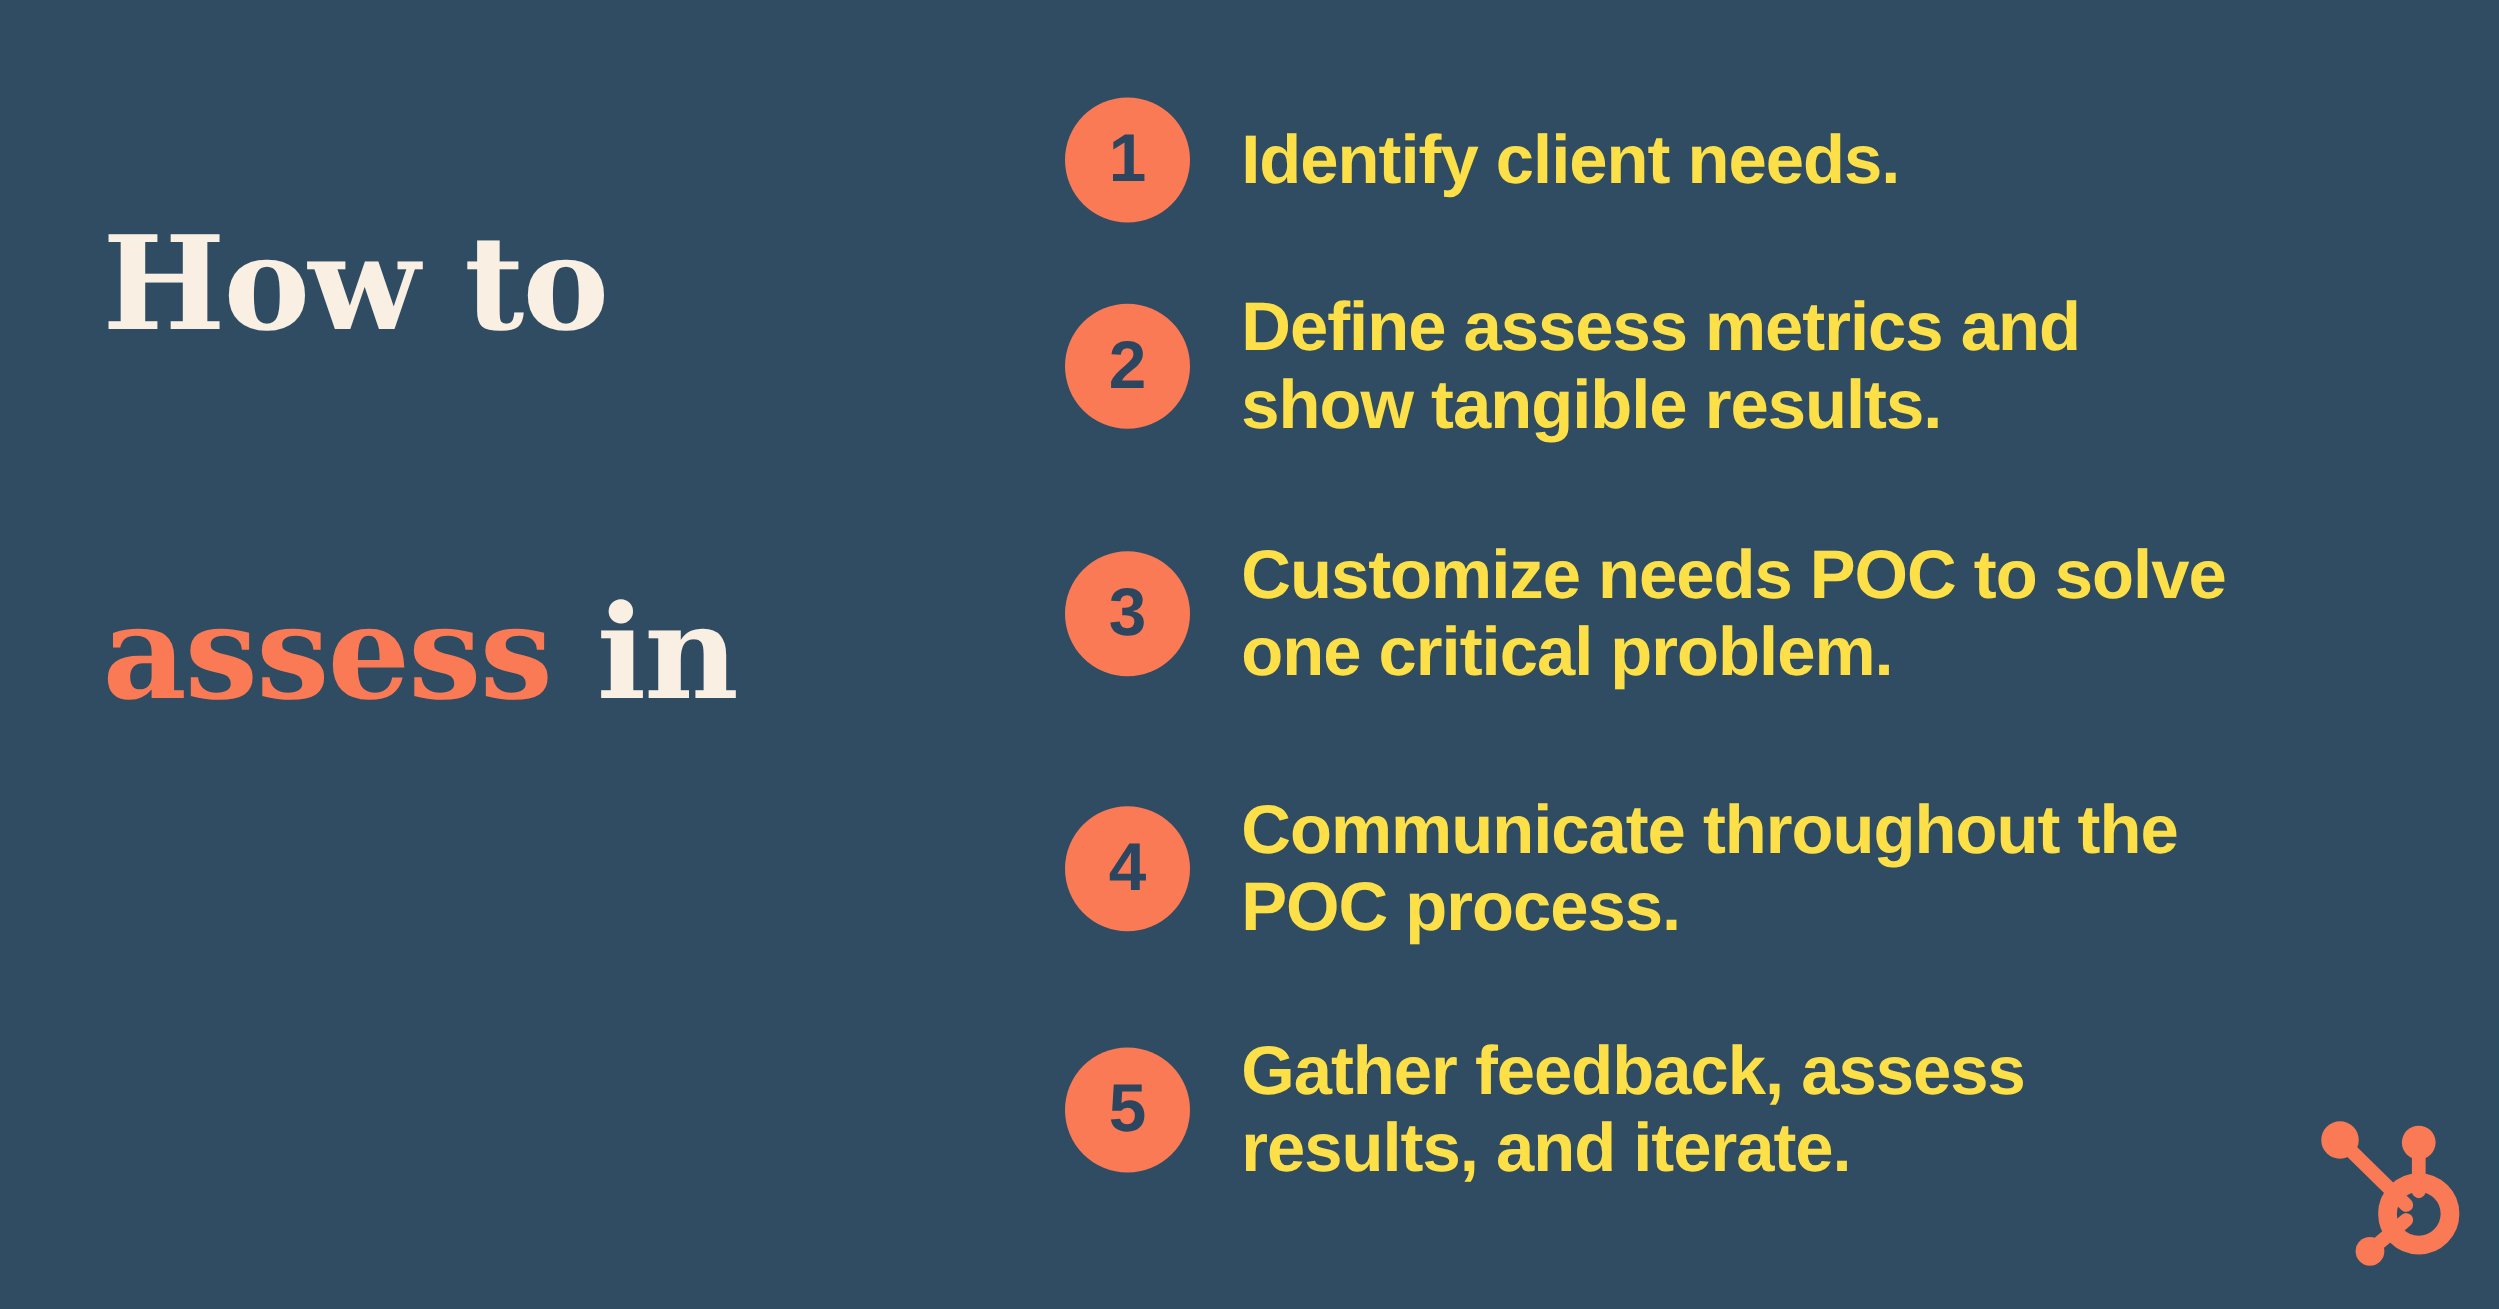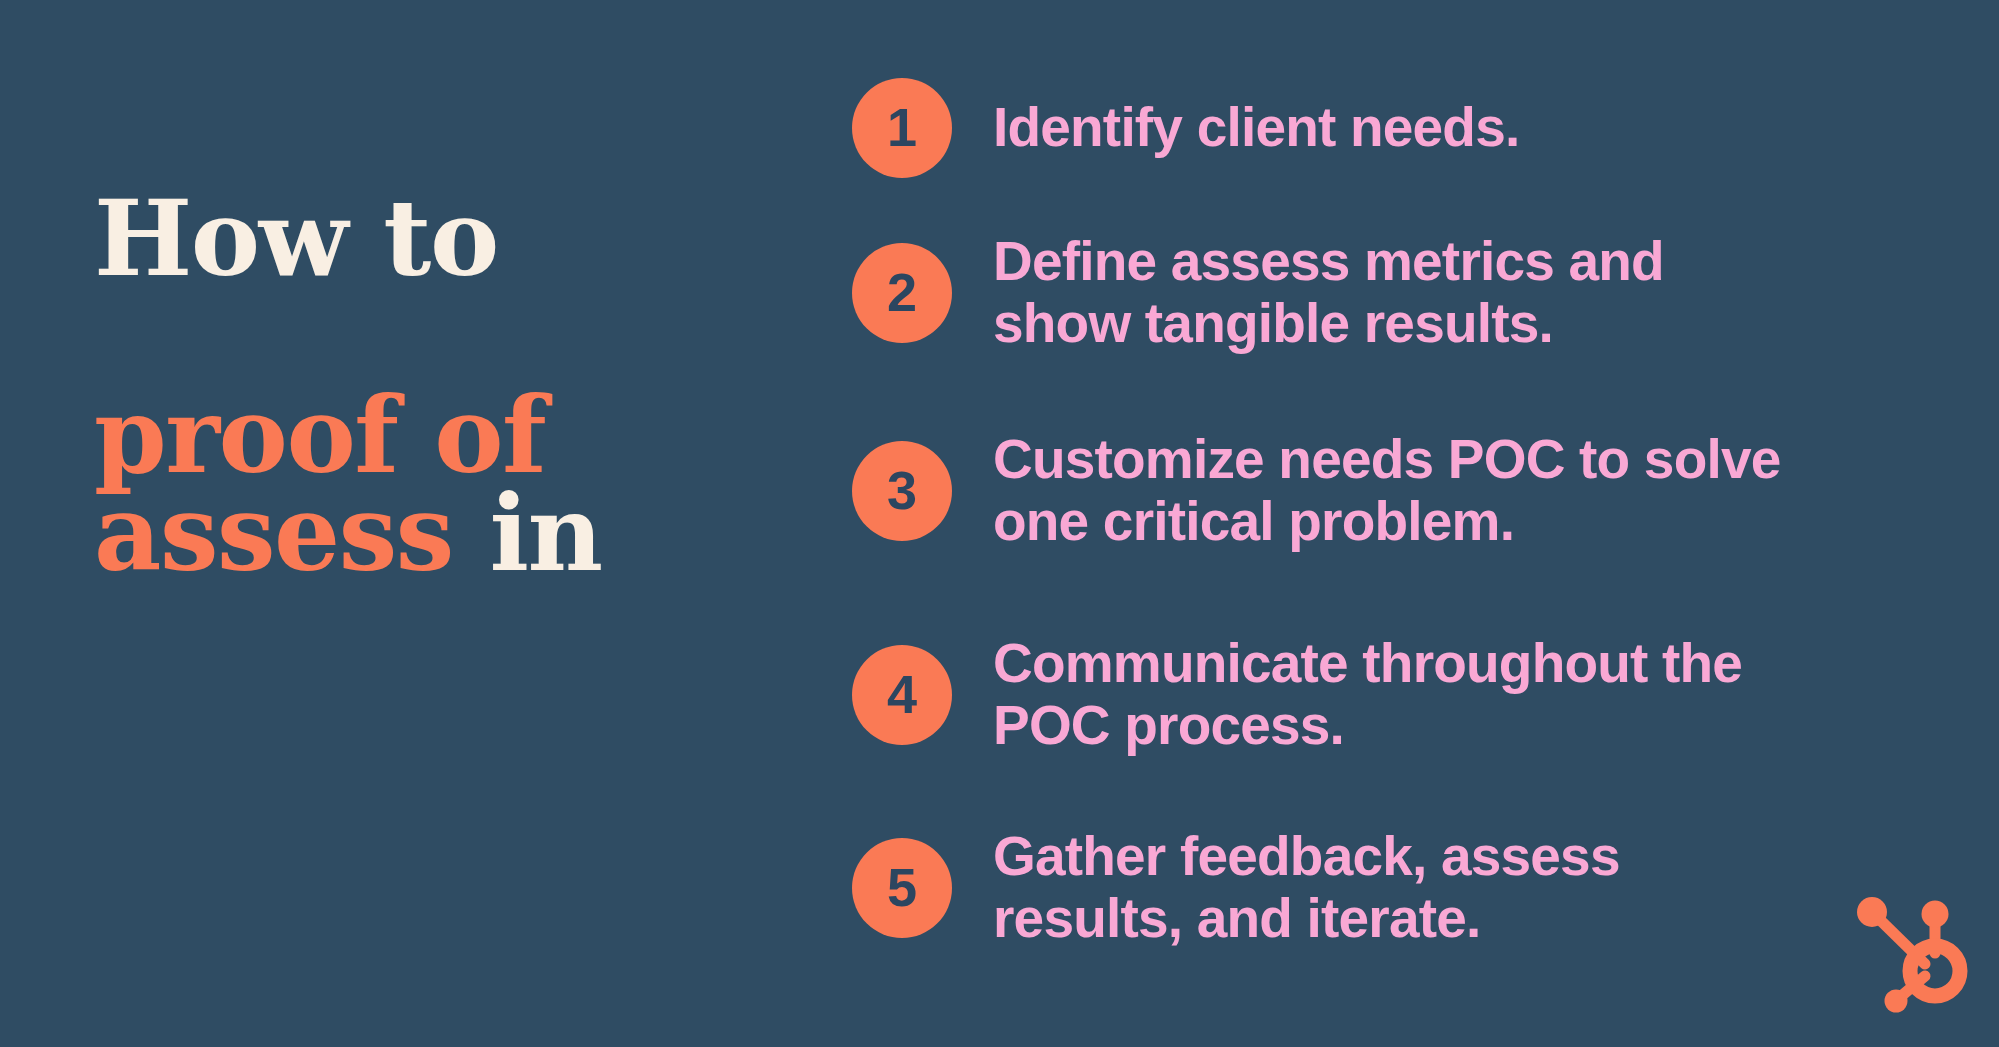--- a/index.html
+++ b/index.html
@@ -23,21 +23,21 @@
   }
 
   
   .title-block {
     position: absolute;
     left: 82px;
     top: 178px;
     width: 660px;
   }
   .title-text {
-    margin: 12px;
+    margin: 0;
     font-family: "DejaVu Serif", "Liberation Serif", serif;
     font-weight: 700;
     font-size: 104px;
     line-height: 0.945;
     letter-spacing: -1.5px;
     color: #F9EFE3;
     word-spacing: 2px;
   }
   .title-text .accent {
     color: #FA7A55;
@@ -79,21 +79,21 @@
     position: relative;
     top: -1px;
   }
   .step-text {
     flex: 1 1 auto;
     margin-left: 41px;
     font-family: "Liberation Sans", sans-serif;
     font-weight: 700;
     font-size: 55px;
     line-height: 1.12;
-    color: #f9a8d4;
+    color: #fde047;
     letter-spacing: -0.8px;
     white-space: pre-line;
   }
 
   
   .step-1 { top: 78px;  height: 100px; }
   .step-2 { top: 243px; height: 100px; }
   .step-3 { top: 441px; height: 100px; }
   .step-4 { top: 645px; height: 100px; }
   .step-5 { top: 838px; height: 100px; }
@@ -115,21 +115,21 @@
     height: 122px;
   }
   .logo svg { display: block; width: 122px; height: 122px; }
 </style>
 </head>
 <body>
 
 <div id="infographic" style="background: rgb(47, 76, 99);">
 
   <div class="title-block">
-    <h1 class="title-text"><span>How to</span><br><br><span class="accent">proof of</span><br><span class="accent">assess</span><span> in</span><br></h1>
+    <h1 class="title-text"><span>How to</span><br><br><br><span class="accent">assess</span><span> in</span><br></h1>
   </div>
 
   <div class="steps">
 
     <div class="step step-1">
       <div class="step-badge">
         <span class="step-number">1</span>
       </div>
       <div class="step-text">Identify client needs.</div>
     </div>

